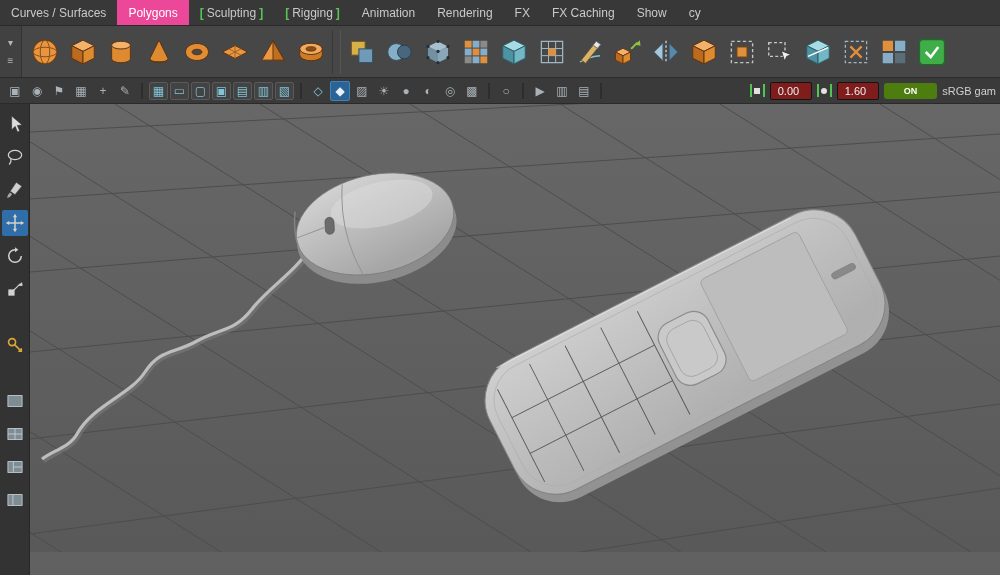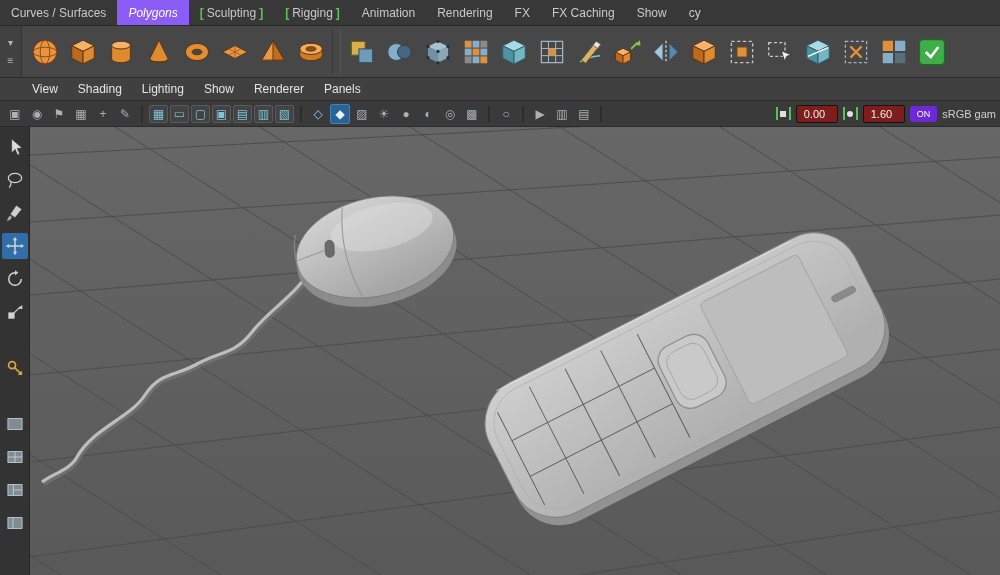--- a/index.html
+++ b/index.html
@@ -5,21 +5,21 @@
   * { margin:0; padding:0; box-sizing:border-box; }
   html,body { width:1000px; height:575px; overflow:hidden; background:#383838;
     font-family:"Liberation Sans","DejaVu Sans",sans-serif; }
   .app { width:1000px; height:575px; display:flex; flex-direction:column; }
 
   
   .tabbar { height:26px; background:#383838; display:flex; align-items:stretch;
     border-bottom:1px solid #2a2a2a; flex:0 0 26px; }
   .tab { display:flex; align-items:center; padding:0 11px; font-size:12px; color:#c9c9c9;
     cursor:default; white-space:nowrap; }
-  .tab[data-active="true"] { background:#8b5cf6; color:#ffffff;font-style:italic; }
+  .tab[data-active="true"] { background:#ec4899; color:#ffffff; }
   .tab-pre, .tab-post { color:#58c554; font-weight:bold; font-size:12px; }
   .tab-pre:empty, .tab-post:empty { display:none; }
   .tab-pre { margin-right:3px; } .tab-post { margin-left:3px; }
 
   
   .shelf { height:52px; flex:0 0 52px; background:#474747; display:flex; align-items:center;
     border-bottom:1px solid #2b2b2b; overflow:hidden; }
   .shelf-side { width:22px; height:100%; display:flex; flex-direction:column; align-items:center;
     justify-content:center; gap:4px; background:#414141; border-right:1px solid #333; }
   .shelf-side-btn { width:16px; height:14px; color:#b5b5b5; font-size:10px; line-height:14px;
@@ -49,22 +49,22 @@
   .pt-item[data-kind="on"] .pt-glyph { color:#e8f2fa; }
   .pt-item[data-kind="sep"] { width:2px; height:16px; background:#2d2d2d; margin:0 5px;
     pointer-events:none; border-radius:0; }
   .pt-right { display:flex; align-items:center; gap:5px; flex:0 0 auto; padding-left:4px; }
   .br-icon { width:15px; height:13px; border-left:2px solid #52c452; border-right:2px solid #52c452;
     display:flex; align-items:center; justify-content:center; cursor:pointer; }
   .br-icon::after { content:""; width:6px; height:6px; background:#e0e0e0; }
   .br-icon.round::after { border-radius:50%; }
   .pt-field { background:#7f1d1d; color:#ededed; font-size:11px; padding:2px 7px; min-width:42px;
     border-radius:2px; border:1px solid #141414; cursor:text; }
-  .on-badge { background:#6d28d9; color:#fff; font-size:9px; font-weight:normal; border-radius:3px;
-    padding:3px 7px; cursor:pointer; }
+  .on-badge { background:#4d7c0f; color:#fff; font-size:9px; font-weight:bold; border-radius:3px;
+    padding:3px 20px; cursor:pointer; }
   .cs-label { color:#cfcfcf; font-size:11px; white-space:nowrap; cursor:pointer; }
 
   
   .main { flex:1 1 auto; display:flex; min-height:0; }
   .toolbox { width:30px; flex:0 0 30px; background:#333333; border-right:1px solid #272727;
     display:flex; flex-direction:column; align-items:center; padding-top:7px; gap:7px; }
   .tool { width:26px; height:26px; display:flex; align-items:center; justify-content:center;
     border-radius:2px; cursor:pointer; }
   .tool[data-active="true"] { background:#2f6ea8; }
   .tool svg { width:20px; height:20px; }
@@ -298,34 +298,20 @@
         </button>
 
         <button class="shelf-btn">
           <svg class="shelf-svg" viewBox="0 0 24 24">
             <use href="#greenpart"></use>
           </svg>
         </button>
       </div>
   </div>
 
-  <nav class="menubar">
-
-      <div class="menu-item">View</div>
-
-      <div class="menu-item">Shading</div>
-
-      <div class="menu-item">Lighting</div>
-
-      <div class="menu-item">Show</div>
-
-      <div class="menu-item">Renderer</div>
-
-      <div class="menu-item">Panels</div>
-    </nav>
 
   <div class="ptbar">
     <div class="pt-icons">
 
         <div class="pt-item" data-c="gray">
           <span class="pt-glyph">▣</span>
         </div>
 
         <div class="pt-item" data-c="gray">
           <span class="pt-glyph">◉</span>

